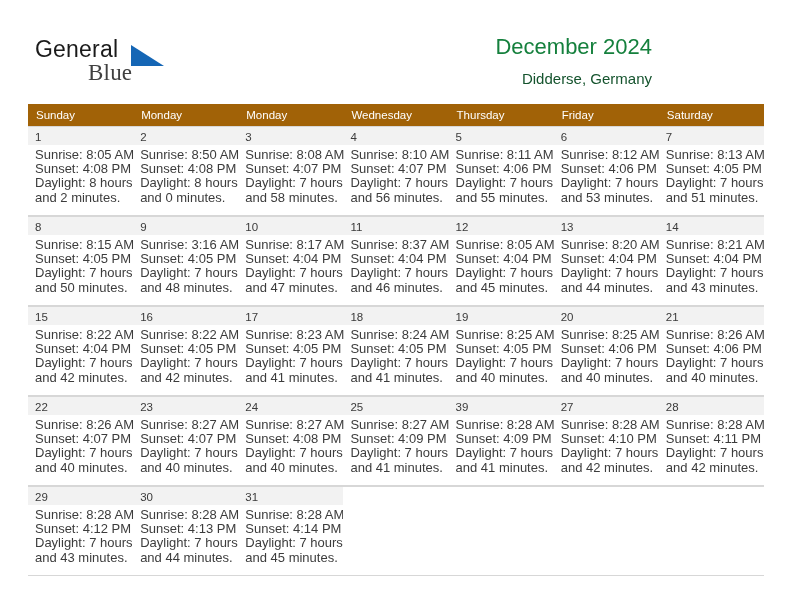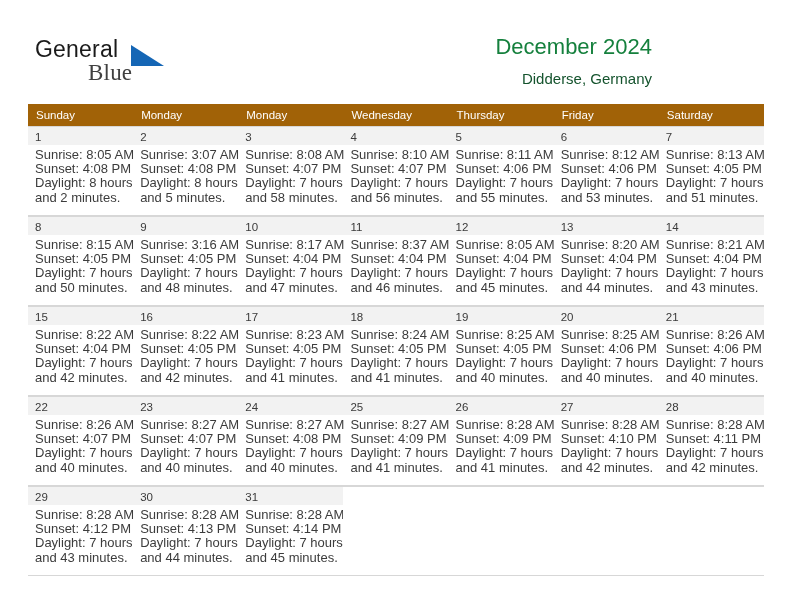--- a/index.html
+++ b/index.html
@@ -186,24 +186,24 @@
                 <div>Sunset: 4:08 PM</div>
                 <div>Daylight: 8 hours</div>
                 <div>and 2 minutes.</div>
               </div>
             </div>
           </td>
           <td>
             <div class="cell filled">
               <div class="daynum">2</div>
               <div class="info">
-                <div>Sunrise: 3:07 AM</div>
+                <div>Sunrise: 8:50 AM</div>
                 <div>Sunset: 4:08 PM</div>
                 <div>Daylight: 8 hours</div>
-                <div>and 5 minutes.</div>
+                <div>and 0 minutes.</div>
               </div>
             </div>
           </td>
           <td>
             <div class="cell filled">
               <div class="daynum">3</div>
               <div class="info">
                 <div>Sunrise: 8:08 AM</div>
                 <div>Sunset: 4:07 PM</div>
                 <div>Daylight: 7 hours</div>
@@ -454,21 +454,21 @@
               <div class="info">
                 <div>Sunrise: 8:27 AM</div>
                 <div>Sunset: 4:09 PM</div>
                 <div>Daylight: 7 hours</div>
                 <div>and 41 minutes.</div>
               </div>
             </div>
           </td>
           <td>
             <div class="cell filled">
-              <div class="daynum">26</div>
+              <div class="daynum">39</div>
               <div class="info">
                 <div>Sunrise: 8:28 AM</div>
                 <div>Sunset: 4:09 PM</div>
                 <div>Daylight: 7 hours</div>
                 <div>and 41 minutes.</div>
               </div>
             </div>
           </td>
           <td>
             <div class="cell filled">

